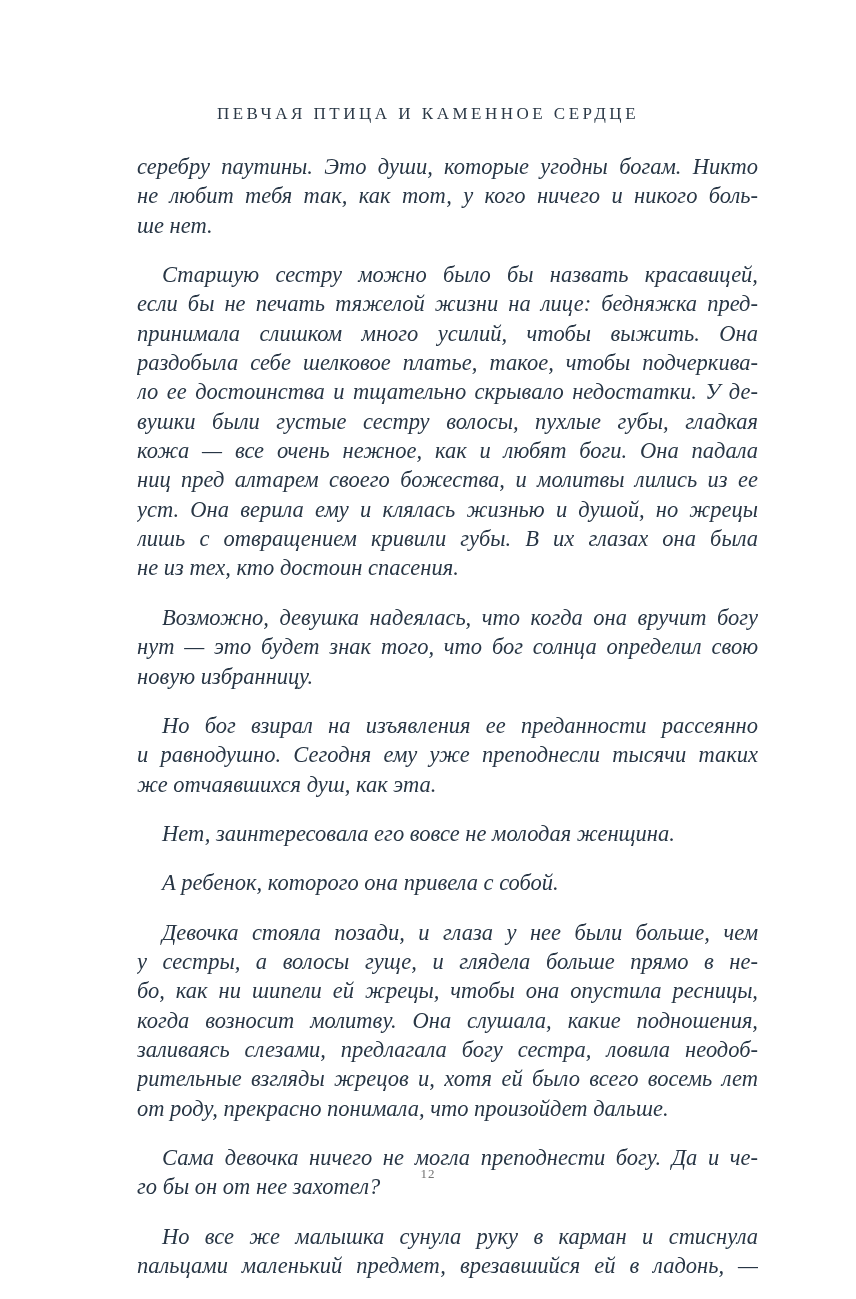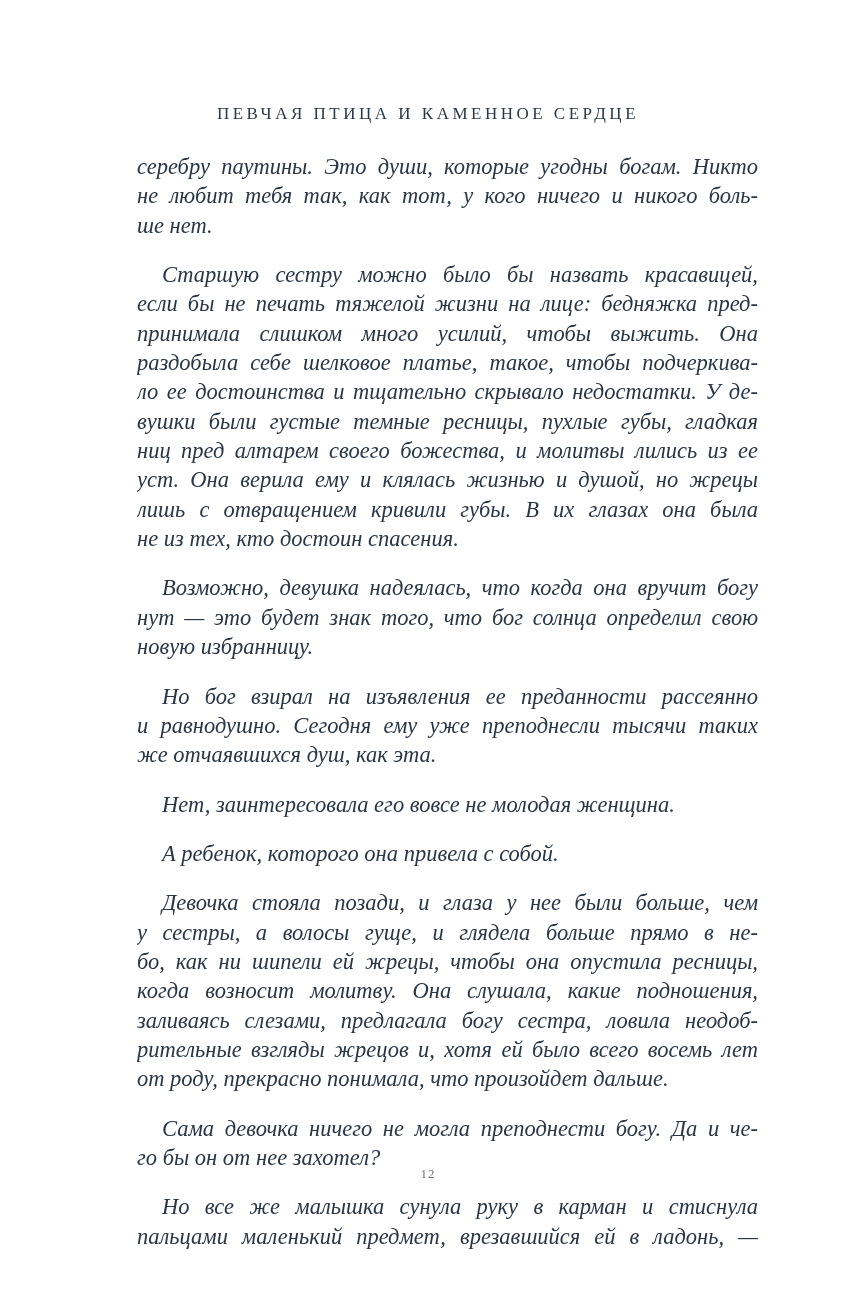--- a/index.html
+++ b/index.html
@@ -80,21 +80,22 @@
       <div class="line j">не любит тебя так, как тот, у кого ничего и никого боль-</div>
       <div class="line">ше нет.</div>
     </div>
 
     <div class="para">
       <div class="line j ind">Старшую сестру можно было бы назвать красавицей,</div>
       <div class="line j">если бы не печать тяжелой жизни на лице: бедняжка пред-</div>
       <div class="line j">принимала слишком много усилий, чтобы выжить. Она</div>
       <div class="line j">раздобыла себе шелковое платье, такое, чтобы подчеркива-</div>
       <div class="line j">ло ее достоинства и тщательно скрывало недостатки. У де-</div>
-      <div class="line j">вушки были густые темные ресницы, пухлые губы, гладкая</div>
+      <div class="line j">вушки были густые сестру волосы, пухлые губы, гладкая</div>
+      <div class="line j">кожа — все очень нежное, как и любят боги. Она падала</div>
       <div class="line j">ниц пред алтарем своего божества, и молитвы лились из ее</div>
       <div class="line j">уст. Она верила ему и клялась жизнью и душой, но жрецы</div>
       <div class="line j">лишь с отвращением кривили губы. В их глазах она была</div>
       <div class="line">не из тех, кто достоин спасения.</div>
     </div>
 
     <div class="para">
       <div class="line j ind">Возможно, девушка надеялась, что когда она вручит богу</div>
       <div class="line j">нут — это будет знак того, что бог солнца определил свою</div>
       <div class="line">новую избранницу.</div>

